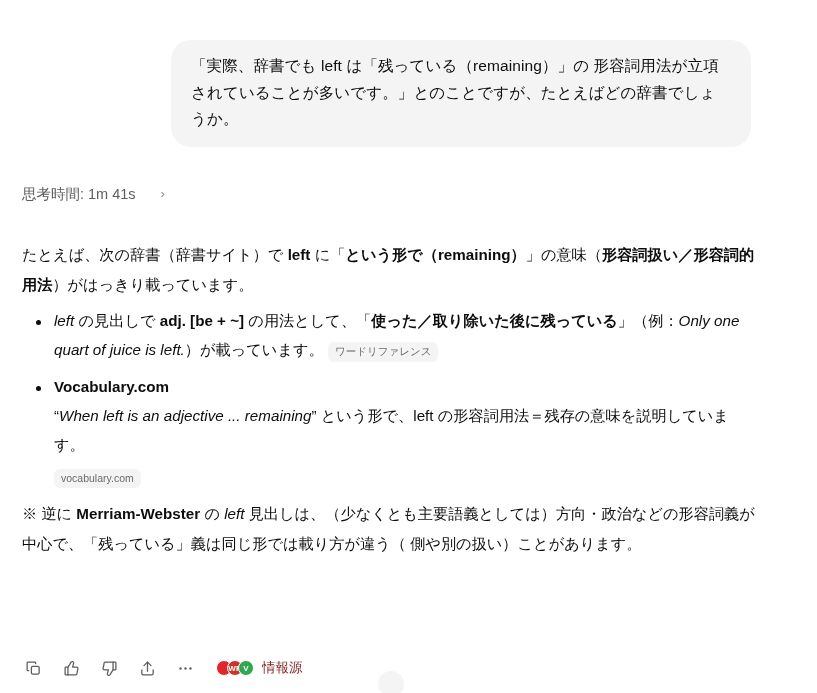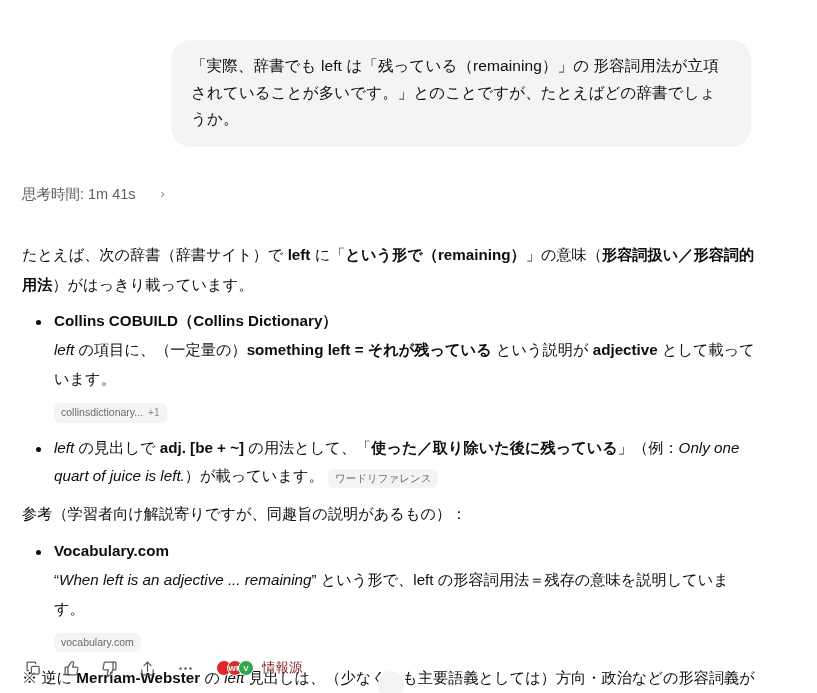--- a/index.html
+++ b/index.html
@@ -205,39 +205,28 @@
     <span>思考時間: 1m 41s</span>
     <span class="chev">›</span>
   </div>
 
   <div class="assistant">
 
     <p class="lead">たとえば、次の辞書（辞書サイト）で <b>left</b> に「<b>という形で（remaining）</b>」の意味（<b>形容詞扱い／形容詞的用法</b>）がはっきり載っています。</p>
 
     <ul class="bullets">
       <li>
-        <span class="li-title">Collins COBUILD（Collins Dictionary）</span>
-        <span class="li-body"><i>left</i> の項目に、（一定量の）<b>something left = それが残っている</b> という説明が <b>adjective</b> として載っています。</span>
-        <div class="chip-block">
-          <span class="chip">
-            <span>collinsdictionary...</span>
-            <span class="plus">+1</span>
-          </span>
-        </div>
-      </li>
-      <li>
         <span class="li-body"><span><i>left</i> の見出しで <b>adj. [be + ~]</b> の用法として、「<b>使った／取り除いた後に残っている</b>」（例：<i>Only one quart of juice is left.</i>）が載っています。</span>
           <span class="chip">
             <span>ワードリファレンス</span>
           </span>
         </span>
       </li>
     </ul>
 
-    <p>参考（学習者向け解説寄りですが、同趣旨の説明があるもの）：</p>
 
     <ul class="bullets">
       <li>
         <span class="li-title">Vocabulary.com</span>
         <span class="li-body">“<i>When left is an adjective ... remaining</i>” という形で、left の形容詞用法＝残存の意味を説明しています。</span>
         <div class="chip-block">
           <span class="chip">
             <span>vocabulary.com</span>
           </span>
         </div>

